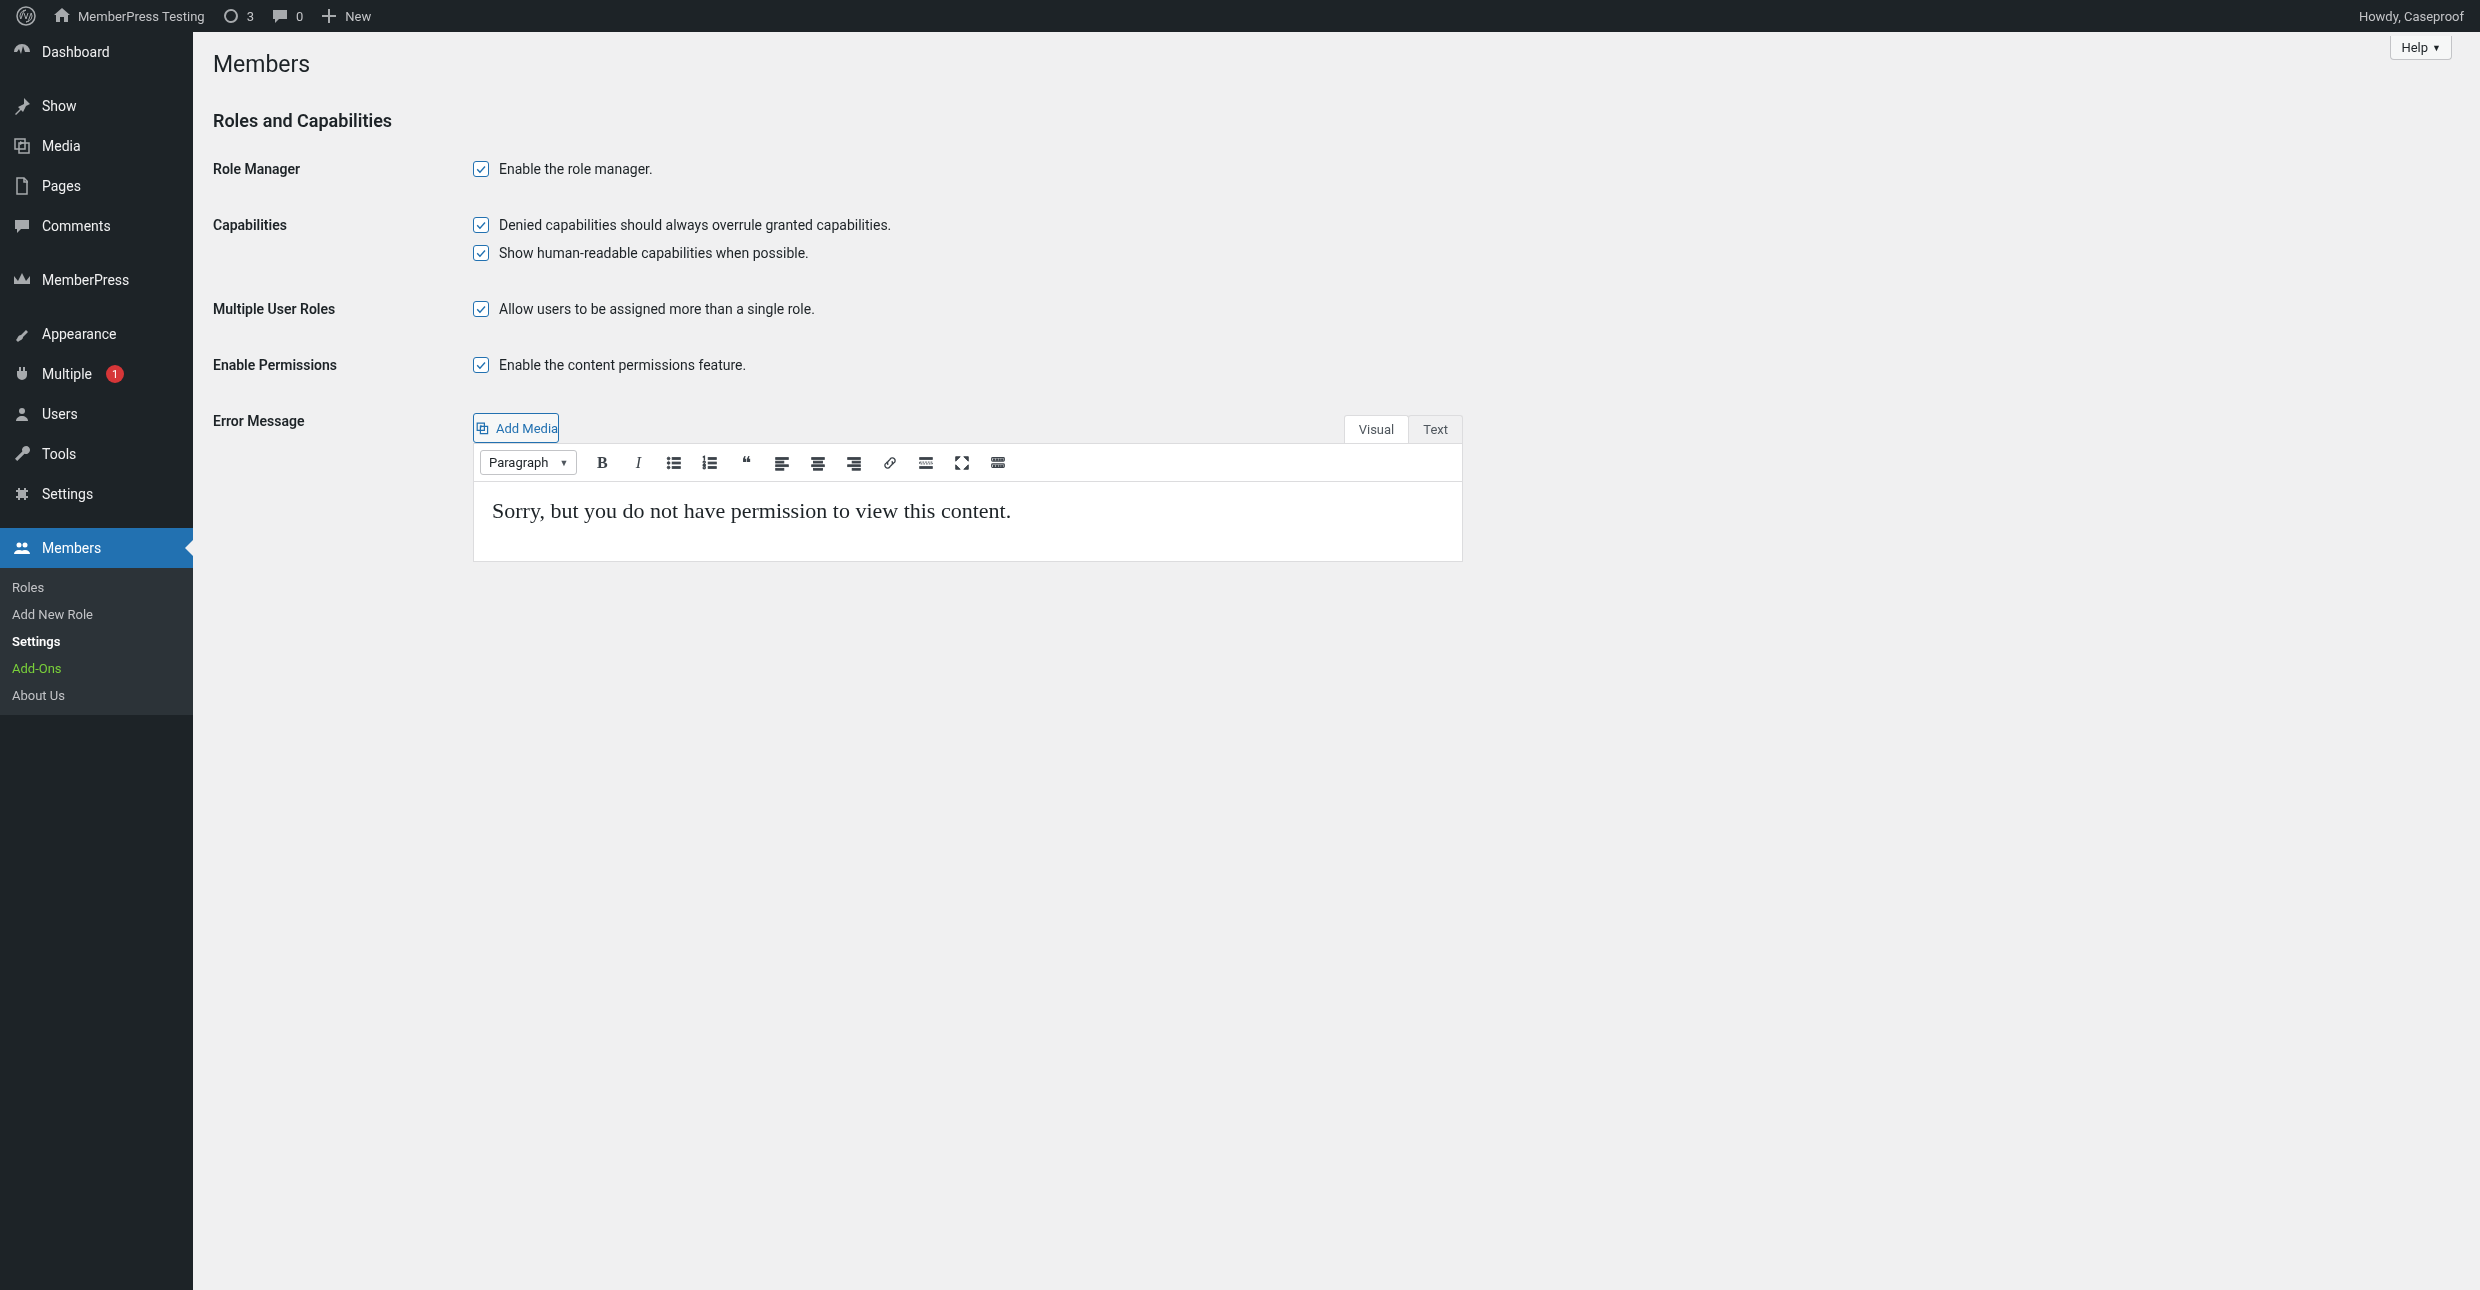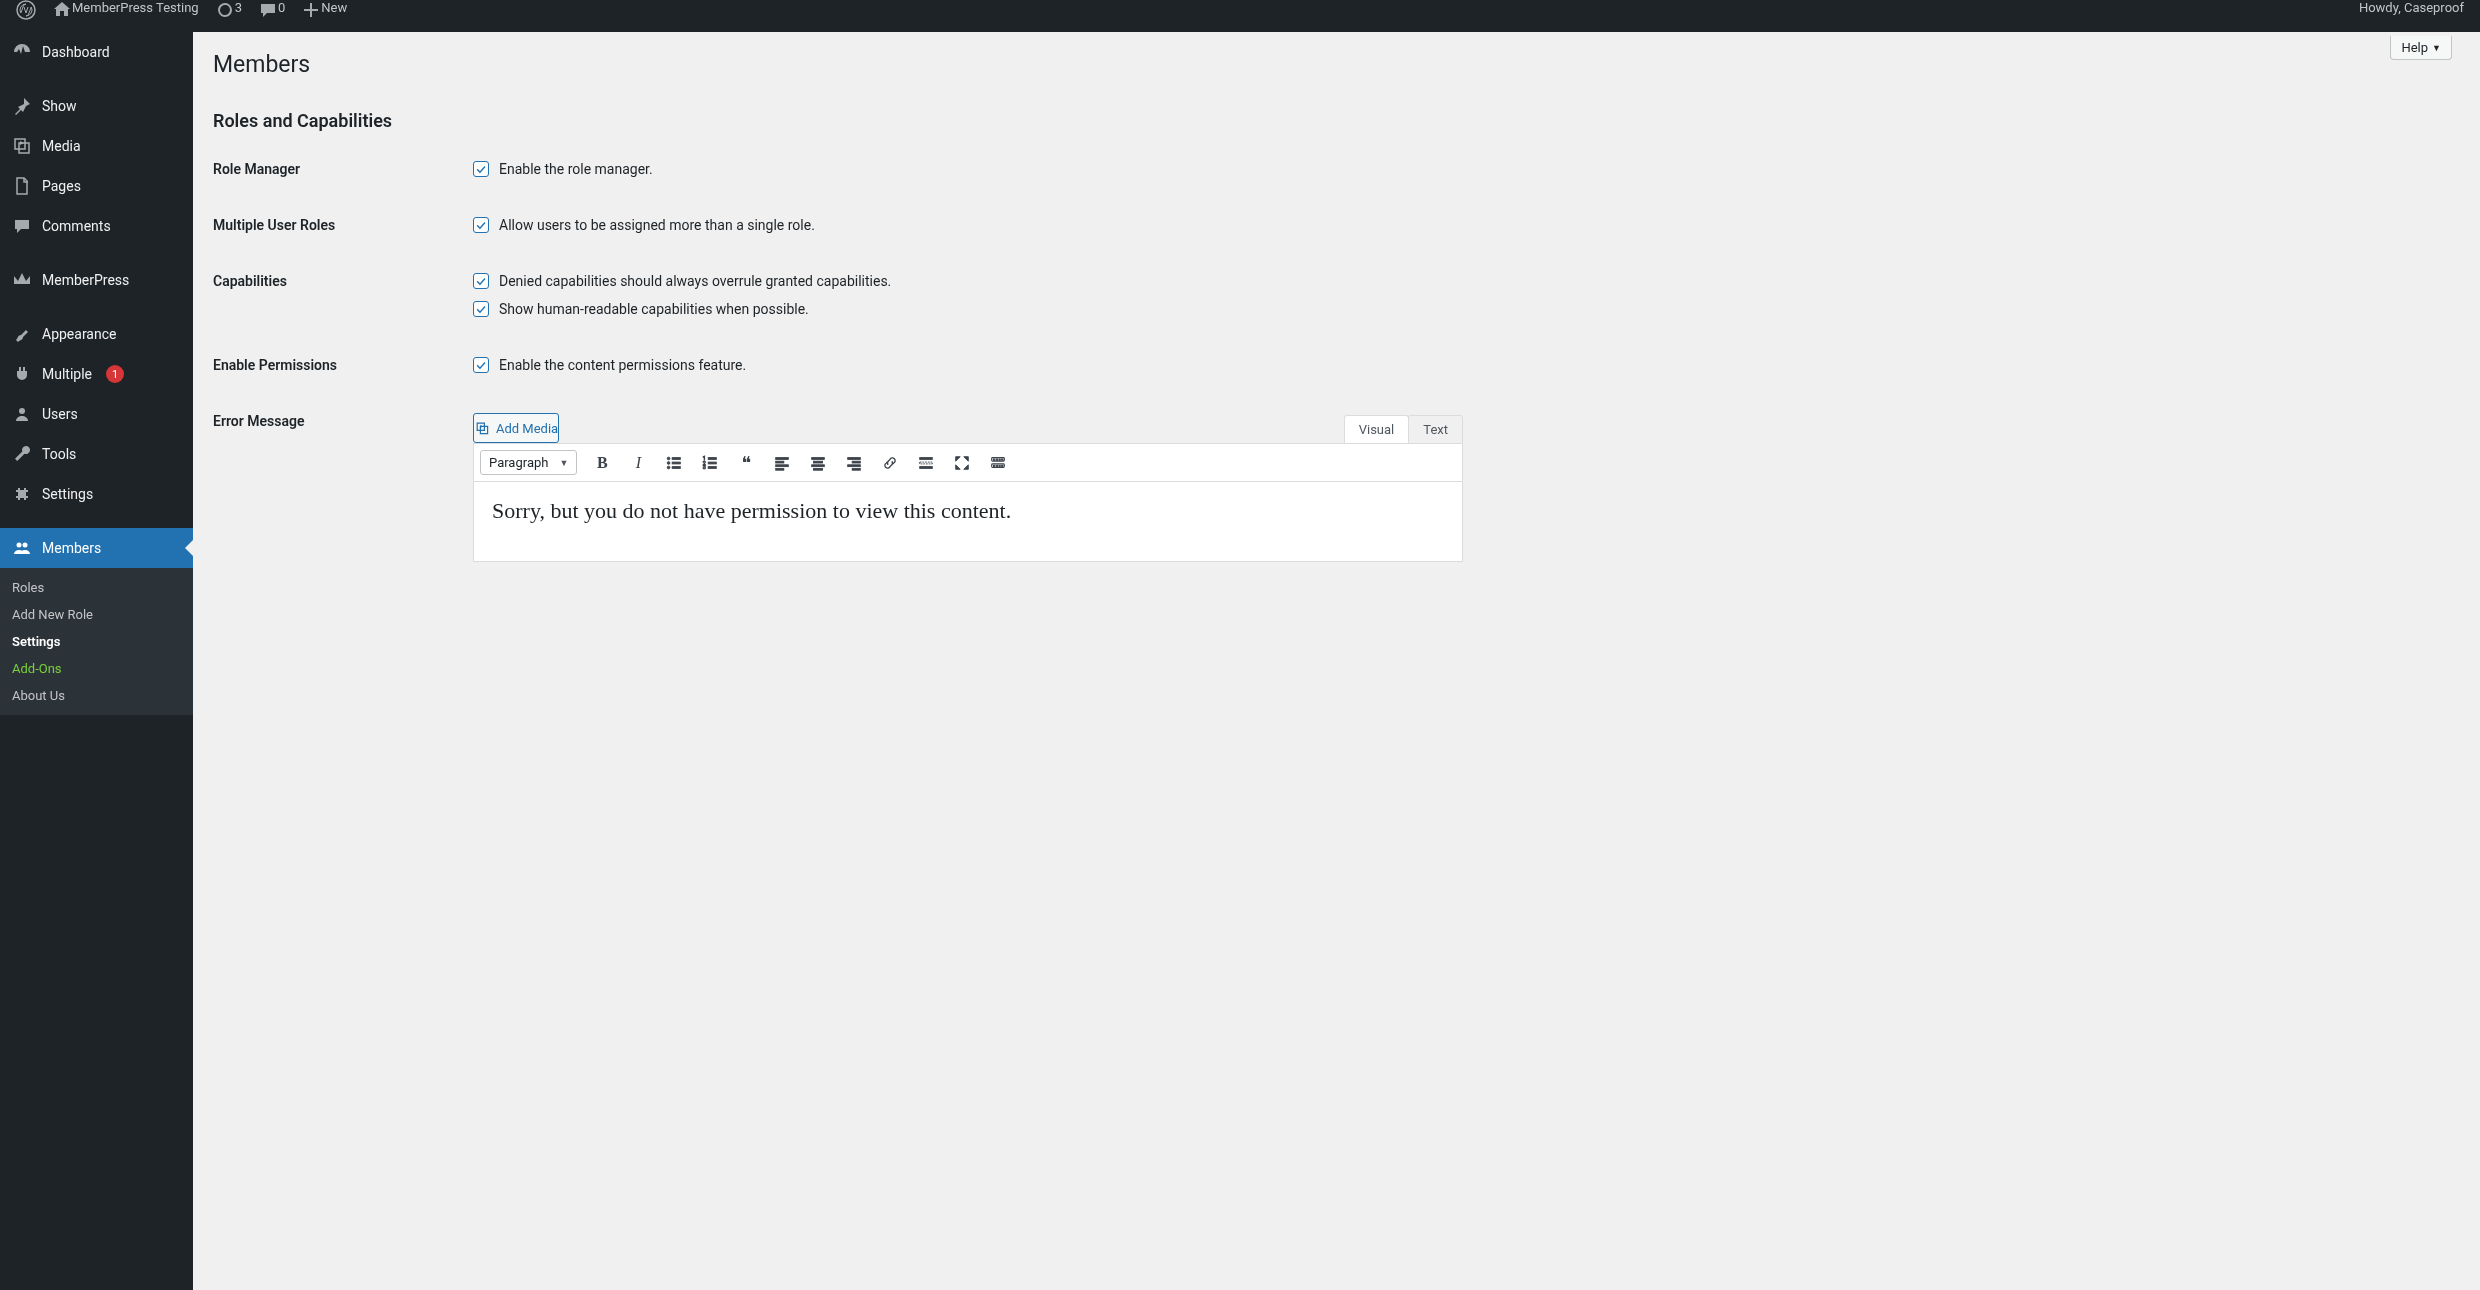--- a/index.html
+++ b/index.html
@@ -18,21 +18,22 @@
     color: #c3c4c7;
     display: flex;
     align-items: center;
     padding: 0 8px;
     font-size: 13px;
     justify-content: space-between;
   }
   .ab-left, .ab-right { display: flex; align-items: center; }
   .ab-item {
     display: flex;
-    align-items: flex-start;
+    align-items: center;
+    gap: 6px;
     padding: 0 8px;
     height: 32px;
     cursor: pointer;
     color: #c3c4c7;
   }
   .ab-item svg { width: 20px; height: 20px; fill: #a7aaad; }
   
   #wpbody { display: flex; height: calc(100% - 32px); }
   
   #sidebar {
@@ -394,38 +395,38 @@
           <tr>
         <th>Role Manager</th>
         <td>
           <div class="cb-row">
             <span class="wp-checkbox checked"></span>
             <span>Enable the role manager.</span>
           </div>
         </td>
       </tr>
       <tr>
-        <th>Multiple User Roles</th>
-        <td>
-          <div class="cb-row">
-            <span class="wp-checkbox checked"></span>
-            <span>Allow users to be assigned more than a single role.</span>
-          </div>
-        </td>
-      </tr>
-      <tr>
         <th>Capabilities</th>
         <td>
           <div class="cb-row">
             <span class="wp-checkbox checked"></span>
             <span>Denied capabilities should always overrule granted capabilities.</span>
           </div>
           <div class="cb-row">
             <span class="wp-checkbox checked"></span>
             <span>Show human-readable capabilities when possible.</span>
+          </div>
+        </td>
+      </tr>
+      <tr>
+        <th>Multiple User Roles</th>
+        <td>
+          <div class="cb-row">
+            <span class="wp-checkbox checked"></span>
+            <span>Allow users to be assigned more than a single role.</span>
           </div>
         </td>
       </tr>
     </tbody>
       </table>
 
 
     <table class="form-table">
       <tbody>
           <tr>

